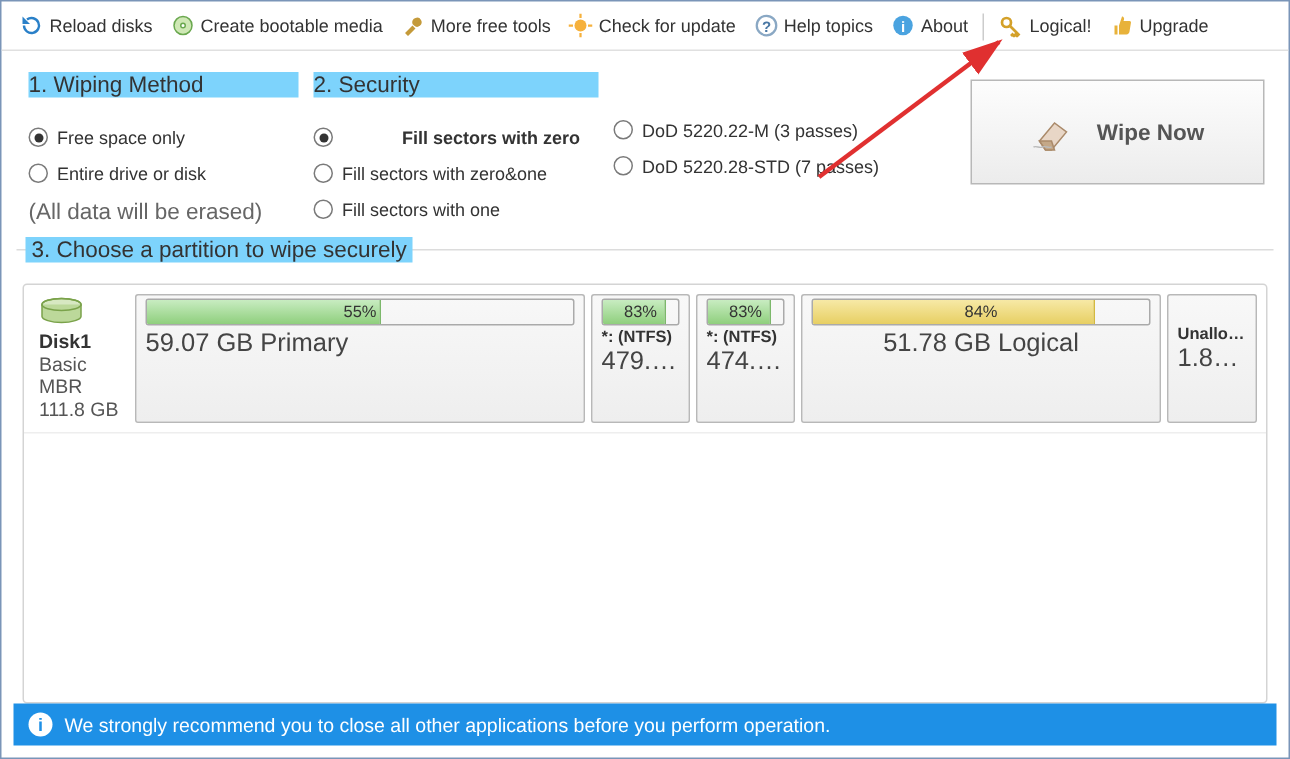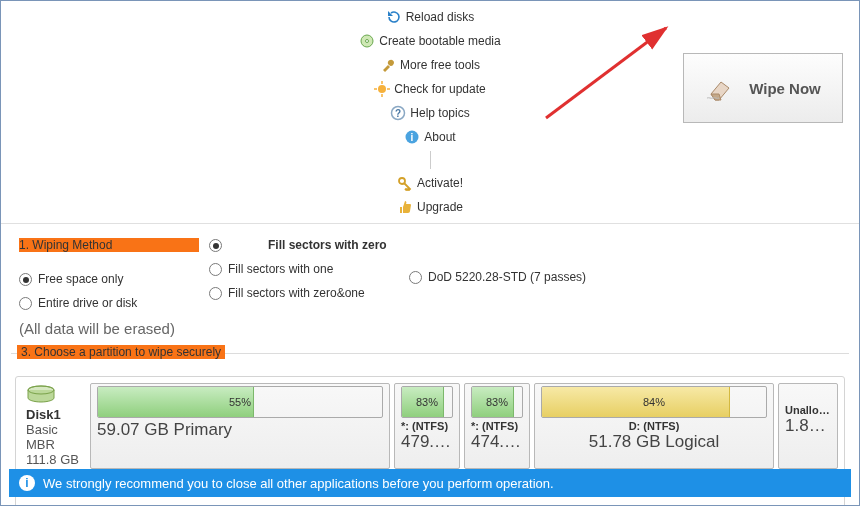--- a/index.html
+++ b/index.html
@@ -1,42 +1,42 @@
 <!DOCTYPE html>
 <html><head>
 <meta charset="utf-8">
 <style>
   * { box-sizing: border-box; margin: 0; padding: 0; }
   body { font-family: "Segoe UI", Tahoma, Arial, sans-serif; font-size: 12px; color: #333; background: #fff; width: 860px; height: 506px; overflow: hidden; position: relative; border:1px solid #7a95b8; }
-  .toolbar { display: flex; align-items: center; padding: 6px 8px; gap: 4px; border-bottom: 1px solid #e0e0e0; flex-direction: column; }
+  .toolbar { display: flex; align-items: flex-end; padding: 6px 8px; gap: 4px; border-bottom: 1px solid #e0e0e0; }
   .tb-item { display: flex; align-items: center; gap: 4px; cursor: pointer; padding: 2px 4px; }
   .tb-sep { width:1px; height:18px; background:#ccc; margin:0 2px;}
   .icon { width:16px; height:16px; display:inline-flex; align-items:center; justify-content:center; }
   .fieldset { position: relative; margin: 8px 10px 4px 10px; padding: 10px 8px 8px 8px; border-top:1px solid #dcdcdc;}
-  .fieldset .legend { position:absolute; top:-9px; left:6px; background:#f97316; padding:0 4px; font-size:12px; color:#333;}
+  .fieldset .legend { position:absolute; top:-9px; left:6px; background:#7dd3fc; padding:0 4px; font-size:15px; color:#333;}
   .topgrid { display:flex; gap:10px; }
   .col { display:flex; flex-direction:column; gap:10px; }
   .col1 { width:180px;}
   .col2 { width:190px;}
   .col3 { width:200px;}
-  .radio-row { display:flex; align-items:flex-end; gap:6px; cursor:pointer;}
+  .radio-row { display:flex; align-items:flex-start; gap:6px; cursor:pointer;}
   .radio-circle { width:13px; height:13px; border:1px solid #7a7a7a; border-radius:50%; display:flex; align-items:center; justify-content:center; background:#fff;}
   .radio-circle.selected::after { content:""; width:6px; height:6px; border-radius:50%; background:#333;}
   .note { color:#666; font-size:15px; padding-left:0px;}
   .bold { font-weight:bold;margin-left:40px;}
-  .wipe-btn { position:absolute; top:52px; right:16px; width:160px; height:70px; background:linear-gradient(#fdfdfd,#ececec); border:1px solid #b8b8b8; display:flex; align-items:center; justify-content:center; gap:14px; font-size:15px; font-weight:bold; color:#555; cursor:pointer;}
+  .wipe-btn { position:absolute; top:52px; right:16px; width:196px; height:70px; background:linear-gradient(#fdfdfd,#ececec); border:1px solid #b8b8b8; display:flex; align-items:center; justify-content:center; gap:14px; font-size:15px; font-weight:bold; color:#555; cursor:pointer;}
   .eraser-icon { width:30px; height:28px; }
   .disklist { margin:4px 14px 6px 14px; border:1px solid #d4d4d4; border-radius:3px; height:280px; background:#fff; overflow:hidden;}
   .diskrow { display:flex; align-items:stretch; padding:6px; gap:4px; border-bottom:1px solid #eee;}
   .diskinfo { width:78px; padding:2px 4px; }
   .disk-icon { width:30px; height:20px; margin-bottom:2px;}
   .disktitle { font-weight:bold; font-size:13px;}
   .disksub { font-size:13px; color:#555;}
   .part { border:1px solid #b8b8b8; border-radius:2px; padding:2px 6px 4px 6px; display:flex; flex-direction:column; justify-content:flex-start; overflow:hidden; background:linear-gradient(#f8f8f8,#eee);}
-  .bar { height:32px; border:1px solid #aaa; border-radius:2px; position:relative; margin-bottom:2px; overflow:hidden; }
+  .bar { height:18px; border:1px solid #aaa; border-radius:2px; position:relative; margin-bottom:2px; overflow:hidden; }
   .bar-fill { position:absolute; top:0; left:0; bottom:0; }
   .bar-green .bar-fill { background:linear-gradient(#c8ecc1,#8fcf7d); border-right:1px solid #7cb86b;}
   .bar-yellow .bar-fill { background:linear-gradient(#f7e9a6,#e7cf63); border-right:1px solid #d4b93f;}
   .bar-label { position:absolute; left:0; right:0; top:0; bottom:0; display:flex; align-items:center; justify-content:center; font-size:11px; color:#333;}
   .part-title { font-weight:bold; font-size:11px; white-space:nowrap; overflow:hidden; text-overflow:ellipsis;}
   .part-sub { font-size:17px; color:#444; white-space:nowrap; overflow:hidden; text-overflow:ellipsis;}
   .flag { font-size:10px; margin-right:2px;}
   .legend-row { display:flex; align-items:center; gap:16px; padding:6px 14px 8px 14px;}
   .legend-item { display:flex; align-items:center; gap:5px;}
   .swatch { width:16px; height:14px; border:1px solid #b8b8b8; border-radius:2px;}
@@ -110,21 +110,21 @@
     <span>About</span>
   </div>
   <div class="tb-sep"></div>
   <div class="tb-item">
     <span class="icon">
       <svg viewBox="0 0 16 16" width="16" height="16">
           <circle cx="5" cy="6" r="3" fill="none" stroke="#d4a12a" stroke-width="1.8"></circle>
           <path d="M7 8l6 6-1 1-1-1-1 1-1-1-1 1" fill="none" stroke="#d4a12a" stroke-width="1.8"></path>
         </svg>
     </span>
-    <span>Activate!</span>
+    <span>Logical!</span>
   </div>
   <div class="tb-item">
     <span class="icon">
       <svg viewBox="0 0 16 16" width="16" height="16">
           <path d="M3 8h2v6H3zM6 8l2-6c1 0 2 1 1 3h4c1 0 1 1 1 1l-1 6c0 1-1 2-2 2H6z" fill="#e8b23a"></path>
         </svg>
     </span>
     <span>Upgrade</span>
   </div>
 </div>
@@ -137,35 +137,40 @@
         <span class="radio-circle selected"></span>
         <span>Free space only</span>
       </label>
       <label class="radio-row">
         <span class="radio-circle"></span>
         <span>Entire drive or disk</span>
       </label>
       <div class="note">(All data will be erased)</div>
     </div>
     <div class="col col2">
+      <div class="legend" style="position:static; padding:0; margin-bottom:10px;">2. Security</div>
       <label class="radio-row">
         <span class="radio-circle selected"></span>
         <span class="bold">Fill sectors with zero</span>
       </label>
       <label class="radio-row">
         <span class="radio-circle"></span>
+        <span>Fill sectors with zero&amp;one</span>
+      </label>
+      <label class="radio-row">
+        <span class="radio-circle"></span>
         <span>Fill sectors with one</span>
-      </label>
-      <label class="radio-row">
-        <span class="radio-circle"></span>
-        <span>Fill sectors with zero&amp;one</span>
       </label>
     </div>
     <div class="col col3">
       <div style="height:22px;"></div>
+      <label class="radio-row">
+        <span class="radio-circle"></span>
+        <span>DoD 5220.22-M (3 passes)</span>
+      </label>
       <label class="radio-row">
         <span class="radio-circle"></span>
         <span>DoD 5220.28-STD (7 passes)</span>
       </label>
     </div>
   </div>
 </div>
 
 <button class="wipe-btn">
   <span class="eraser-icon">
@@ -218,21 +223,20 @@
             <div class="bar-label">83%</div>
           </div>
           <div class="part-title">*: (NTFS)</div>
           <div class="part-sub">474.0 MB P.</div>
         </div>
         <div class="part" style="width: 240px; text-align: center;">
           <div class="bar bar-yellow">
             <div class="bar-fill" style="width:84%"></div>
             <div class="bar-label">84%</div>
           </div>
-          <div class="part-title">D: (NTFS)</div>
           <div class="part-sub">51.78 GB Logical</div>
         </div>
         <div class="part" style="width: 60px;">
           <div style="height:18px"></div>
           <div class="part-title">Unalloca..</div>
           <div class="part-sub">1.817 MB</div>
         </div>
       </div>
   </div>
 </div>

